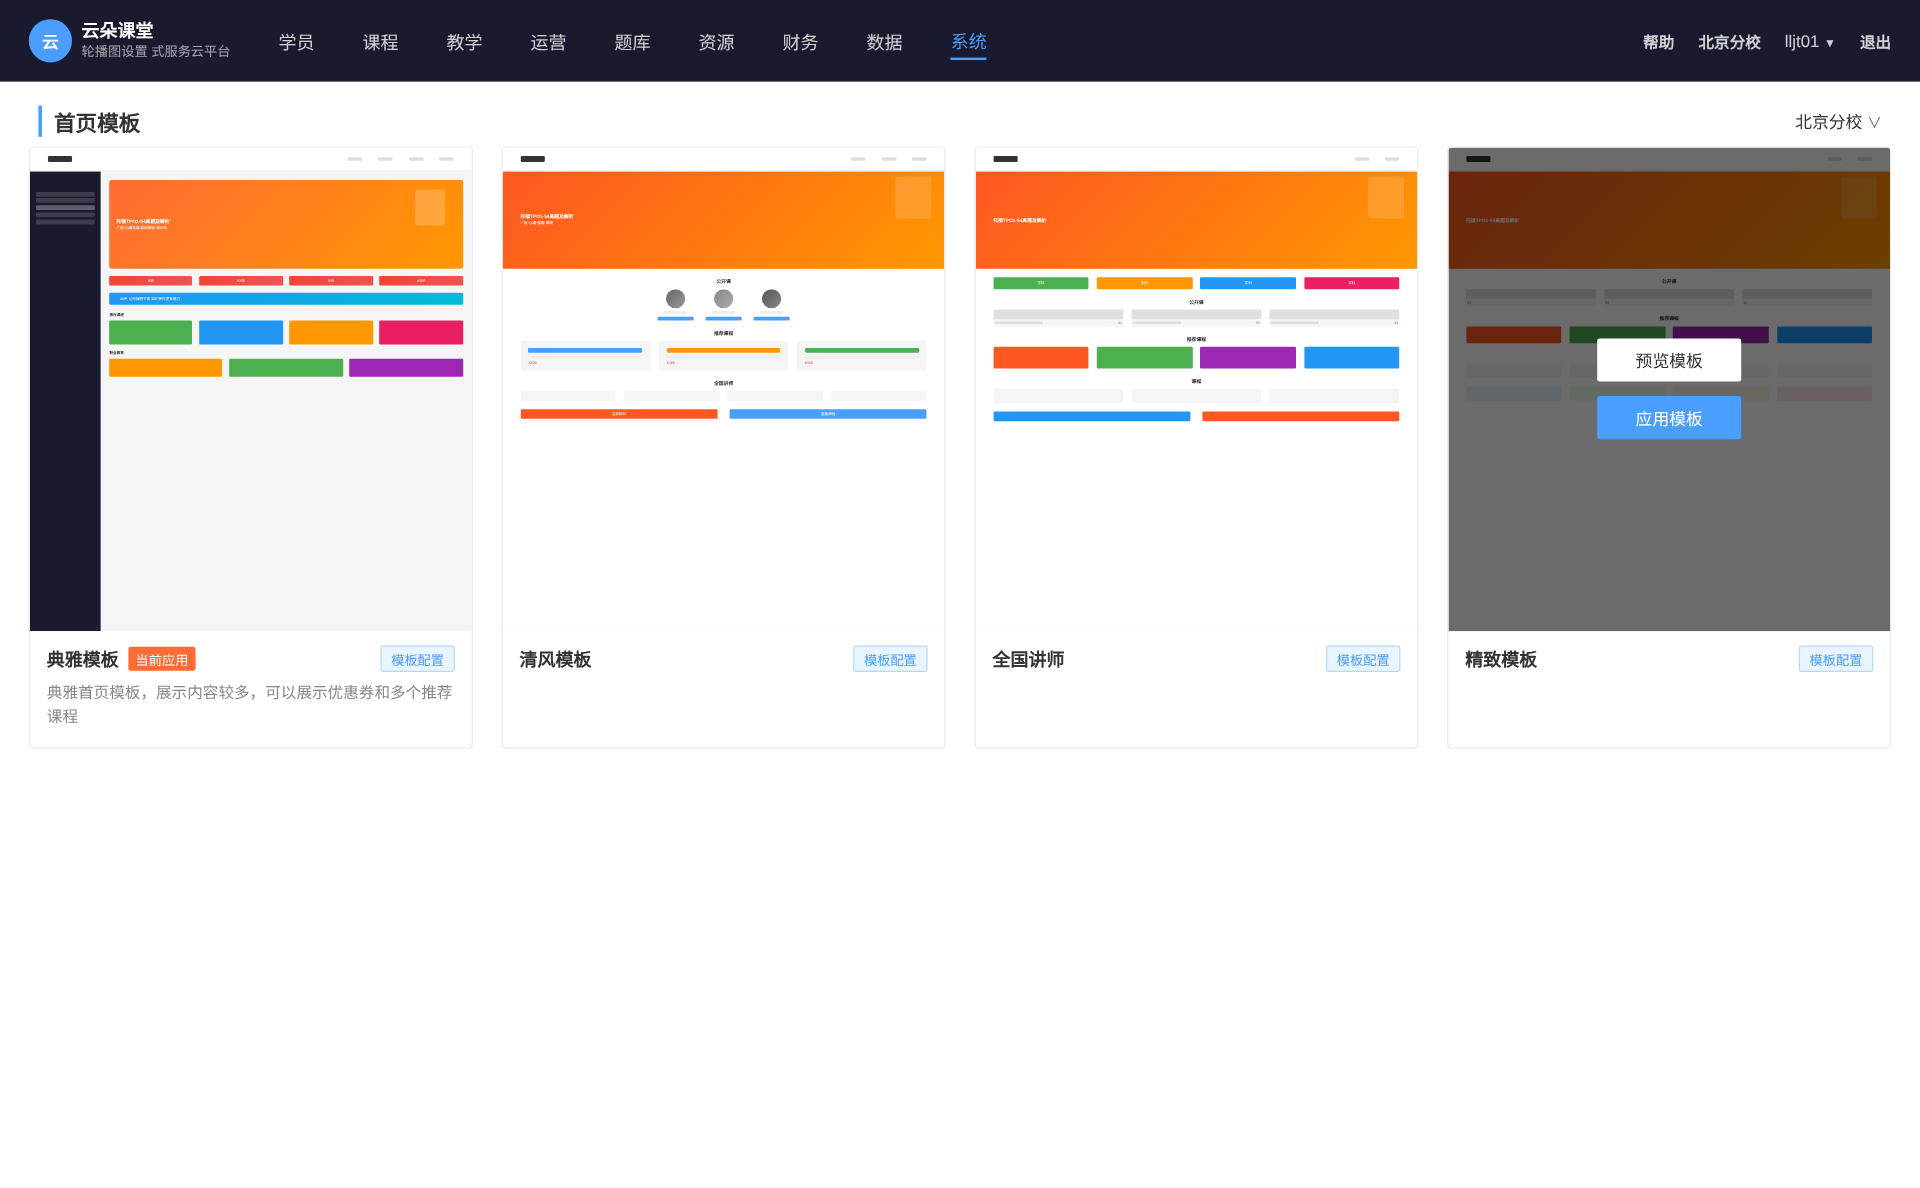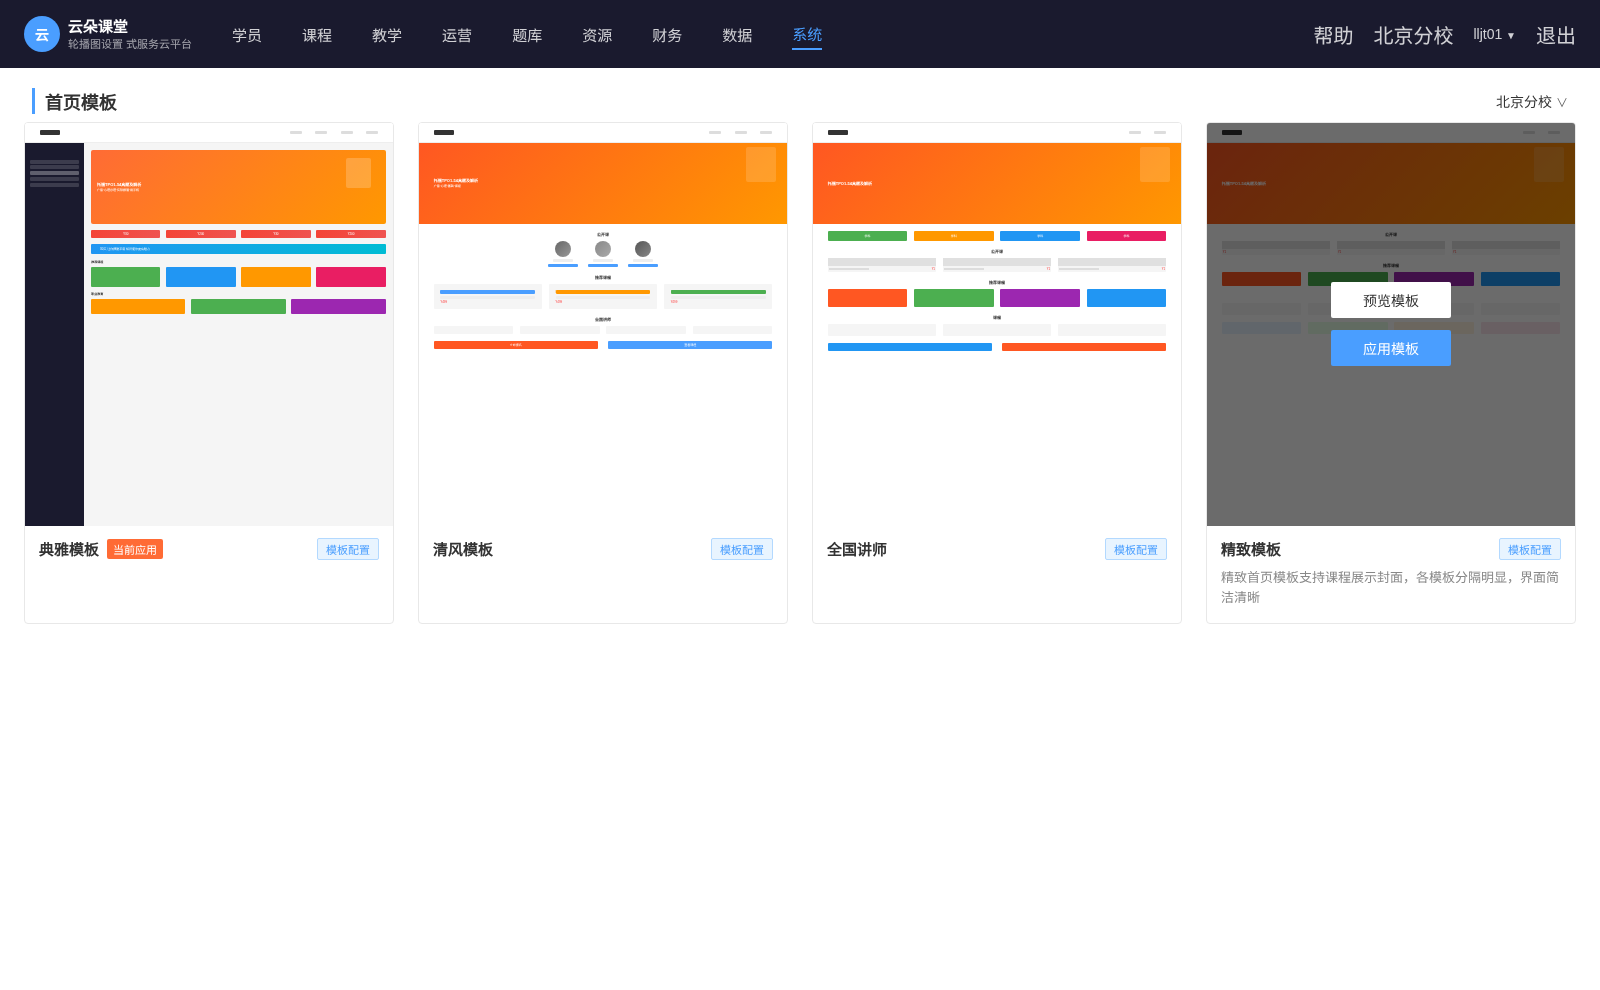--- a/index.html
+++ b/index.html
@@ -36,21 +36,21 @@
       color: rgba(255,255,255,0.8); text-decoration: none; font-size: 15px;
       padding: 4px 0;
     }
     .navbar-menu a.active {
       color: #4a9eff;
       border-bottom: 2px solid #4a9eff;
     }
     .navbar-right {
       display: flex; align-items: center; gap: 20px;
     }
-    .navbar-right a { color: rgba(255,255,255,0.8); text-decoration: none; font-size: 20px; }
+    .navbar-right a { color: rgba(255,255,255,0.8); text-decoration: none; font-size: 13px; font-weight: bold; }
     .navbar-right .user { color: rgba(255,255,255,0.8); font-size: 14px; cursor: pointer; }
 
     
     .page { background: #fff; min-height: calc(100vh - 68px); }
     .page-header {
       display: flex; align-items: center; justify-content: space-between;
       padding: 20px 32px 0;
       background: #fff;
     }
     .page-title {
@@ -254,20 +254,21 @@
               </div>
             </div>
           </div>
         </div>
         <div class="template-card-body">
           <div class="template-name-row">
             <span class="template-name">典雅模板</span>
             <span class="badge-current">当前应用</span>
             <span class="badge-config">模板配置</span>
           </div>
+          <p class="template-desc">典雅首页模板，展示内容较多，可以展示优惠券和多个推荐课程</p>
         </div>
       </div>
 
       <div class="template-card">
         <div class="template-preview">
           <div style="width:100%;height:100%;background:#fff;overflow:hidden;position:relative;">
 
             <div style="height:5%;background:#fff;border-bottom:1px solid #eee;display:flex;align-items:center;padding:0 4%;gap:4%;">
               <div style="width:20px;height:5px;background:#333;border-radius:1px;"></div>
               <div style="width:12px;height:3px;background:#ddd;border-radius:1px;margin-left:auto;"></div>
@@ -505,19 +506,18 @@
           <div class="preview-overlay" style="display:flex;">
             <button class="preview-btn">预览模板</button>
             <button class="apply-btn">应用模板</button>
           </div>
         </div>
         <div class="template-card-body">
           <div class="template-name-row">
             <span class="template-name">精致模板</span>
             <span class="badge-config">模板配置</span>
           </div>
-          <p class="template-desc">精致首页模板支持课程展示封面，各模板分隔明显，界面简洁清晰</p>
         </div>
       </div>
 
     </div>
   </div>
 </div>
 
 </body></html>

